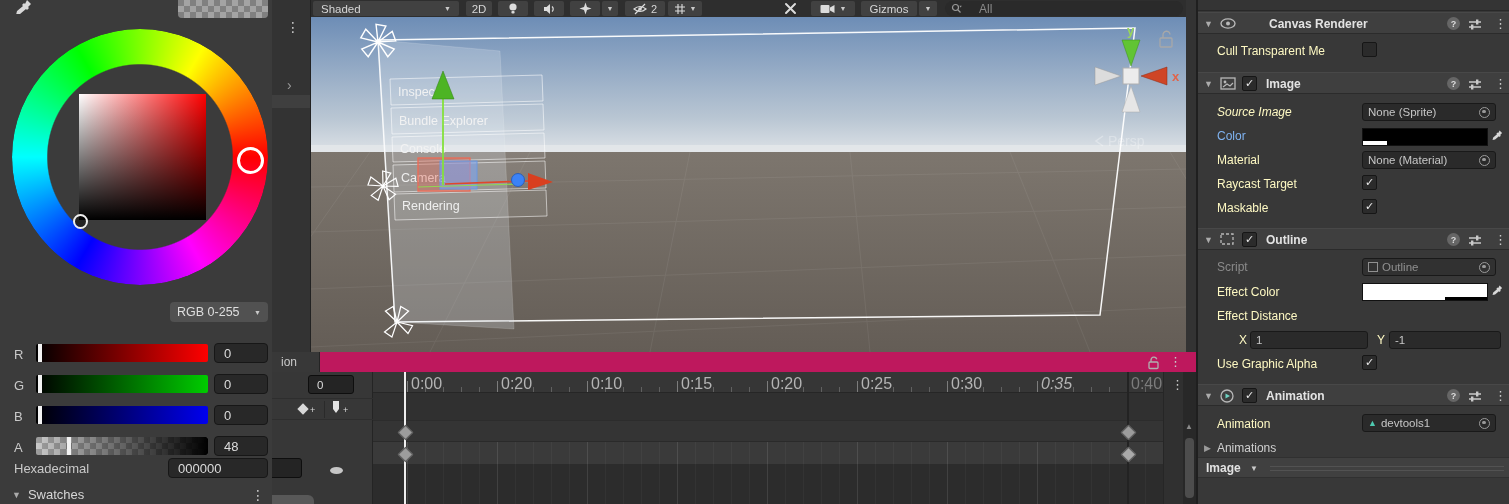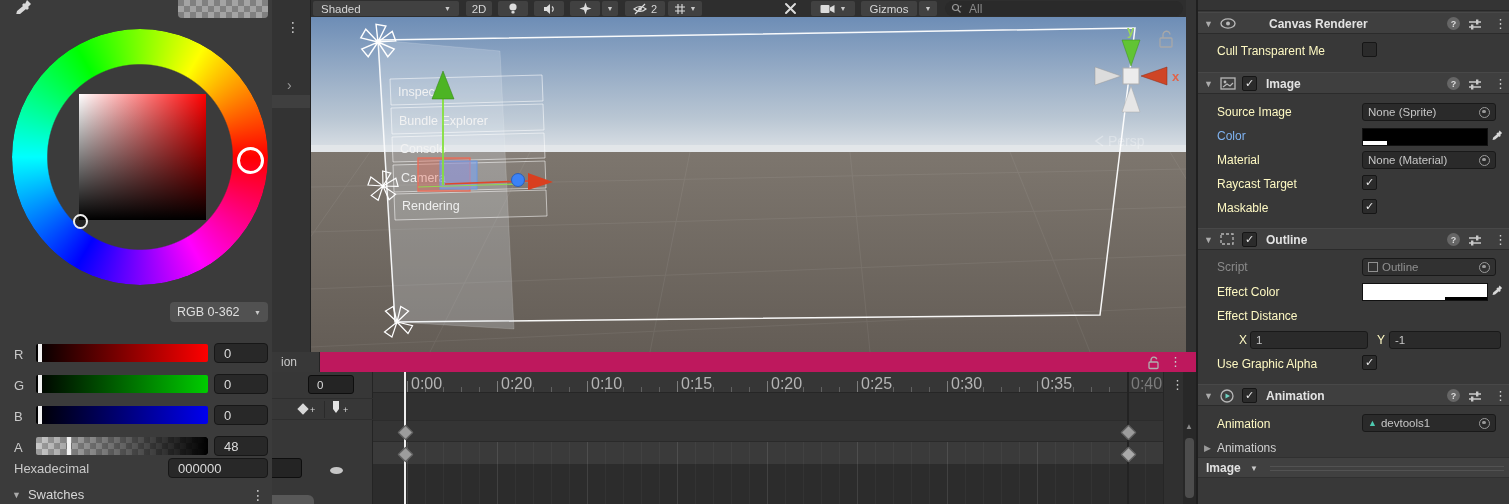--- a/index.html
+++ b/index.html
@@ -33,21 +33,21 @@
         color:#dcdcdc;font-size:13px;display:flex;align-items:center;padding-left:9px;box-sizing:border-box;}
   
   #strip{left:272px;top:0;width:38px;height:352px;background:#333;z-index:5;border-right:1px solid #222;}
   
   #scene{left:310px;top:0;width:876px;height:352px;background:#2d2d2d;}
   #stoolbar{position:absolute;left:0;top:0;width:876px;height:17px;background:#2e2e2e;z-index:4;}
   .tbtn{position:absolute;top:1px;height:15px;background:#414141;border-radius:2px;display:flex;align-items:center;
         justify-content:center;gap:3px;color:#d6d6d6;font-size:11.5px;box-sizing:border-box;}
   .dd-arrow{font-size:7px;color:#c9c9c9;line-height:1;}
   #ssearch{position:absolute;left:635px;top:1px;width:238px;height:15px;background:#2a2a2a;border-radius:8px;
-        display:flex;align-items:center;color:#8a8a8a;font-size:12px;gap:5px;padding-left:6px;box-sizing:border-box;}
+        display:flex;align-items:center;color:#8a8a8a;font-size:12px;gap:15px;padding-left:6px;box-sizing:border-box;}
   
   #anim{left:272px;top:352px;width:924px;height:152px;background:#2f2f2f;}
   #anim .tabbar{position:absolute;left:0;top:0;width:100%;height:20px;background:#be185d;}
   #anim .tab{position:absolute;left:0;top:0;width:48px;height:20px;background:#383838;color:#c9c9c9;
         display:flex;align-items:center;padding-left:9px;box-sizing:border-box;font-size:12px;border-right:1px solid #242424;}
   #ruler{position:absolute;left:101px;top:20px;width:790px;height:21px;background:#363636;border-bottom:1px solid #262626;box-sizing:border-box;}
   #ruler .minor{position:absolute;left:34px;right:0;bottom:0;height:5px;
         background:repeating-linear-gradient(90deg,#606060 0 1px,transparent 1px 18px);}
   #ruler .major{position:absolute;left:34px;right:0;bottom:0;height:11px;
         background:repeating-linear-gradient(90deg,#7d7d7d 0 1px,transparent 1px 90px);}
@@ -86,21 +86,21 @@
       <path d="M15,0 l4,4 -3,3 1,1 -2,2 -1,-1 -6,5 -4,1 1,-4 6,-5 -1,-1 2,-2 1,1 z" fill="#d8d8d8"></path>
     </svg>
     <div id="cur-swatch" class="abs checker">
       <div class="tint"></div>
     </div>
     <div id="wheel" class="abs"></div>
     <div id="wheel-sel" class="abs"></div>
     <div id="sv" class="abs"></div>
     <div id="sv-sel" class="abs"></div>
     <div id="mode-dd" class="abs">
-      <span>RGB 0-362</span>
+      <span>RGB 0-255</span>
       <span class="dd-arrow">▼</span>
     </div>
 
     <div class="abs" style="left:14px;top:345px;height:18px;display:flex;align-items:center;">
       <span class="srow-label">R</span>
     </div>
     <div class="strack" style="top:344px;background:linear-gradient(to right,#000,#f00);">
       <div class="shandle" style="left:2px;"></div>
     </div>
     <div class="sval" style="top:343px;">0</div>
@@ -345,21 +345,21 @@
     <div id="ruler">
       <div class="minor"></div>
         <div class="major"></div>
       <span class="tick" style="left:38px;">0:00</span>
       <span class="tick" style="left:128px;">0:20</span>
       <span class="tick" style="left:218px;">0:10</span>
       <span class="tick" style="left:308px;">0:15</span>
       <span class="tick" style="left:398px;">0:20</span>
       <span class="tick" style="left:488px;">0:25</span>
       <span class="tick" style="left:578px;">0:30</span>
-      <span class="tick" style="left:668px;">0:35</span>
+      <span class="tick" style="left:668px;font-style:italic;">0:35</span>
       <span class="tick" style="left:758px;color:#7c7c7c;">0:40</span>
     </div>
 
     <div class="abs" style="left:855px;top:20px;width:2px;height:132px;background:#232323;"></div>
     <div class="abs" style="left:132px;top:20px;width:1.5px;height:132px;background:#eee;z-index:5;"></div>
 
     <div class="kf" style="left:128px;top:75px;"></div>
     <div class="kf" style="left:128px;top:97px;"></div>
     <div class="kf" style="left:851px;top:75px;"></div>
     <div class="kf" style="left:851px;top:97px;background:#aaa;"></div>
@@ -424,21 +424,21 @@
       <div class="cb" style="left:44px;top:3px;">✓</div>
       <span class="title" style="left:68px;">Image</span>
       <span class="help">?</span>
       <svg class="presets" width="14" height="13" viewBox="0 0 14 13">
         <path d="M1,4 h12 M1,9 h12" stroke="#c9c9c9" stroke-width="1.3"></path>
         <rect x="8" y="1.5" width="2.4" height="5" fill="#c9c9c9"></rect>
           <rect x="3" y="6.5" width="2.4" height="5" fill="#c9c9c9"></rect>
       </svg>
       <span class="kebab">⋮</span>
     </div>
-    <span class="ilabel" style="top:105px;">Source Image</span>
+    <span class="ilabel" style="top:105px;font-style:italic;">Source Image</span>
     <div class="fld" style="top:103px;">
       <span>None (Sprite)</span>
       <span class="obj"></span>
     </div>
     <span class="ilabel" style="top:129px;color:#7FB3F1;">Color</span>
     <div class="abs" style="left:164px;top:128px;width:124px;height:16px;background:#000;border:1px solid #111;">
       <div style="position:absolute;left:0;bottom:0;width:100%;height:4px;background:linear-gradient(to right,#fff 19%,#000 19%);"></div>
     </div>
     <svg class="abs" style="left:292px;top:128px;" width="14" height="14" viewBox="0 0 22 14">
       <path d="M15,0 l4,4 -3,3 1,1 -2,2 -1,-1 -6,5 -4,1 1,-4 6,-5 -1,-1 2,-2 1,1 z" fill="#d8d8d8"></path>

